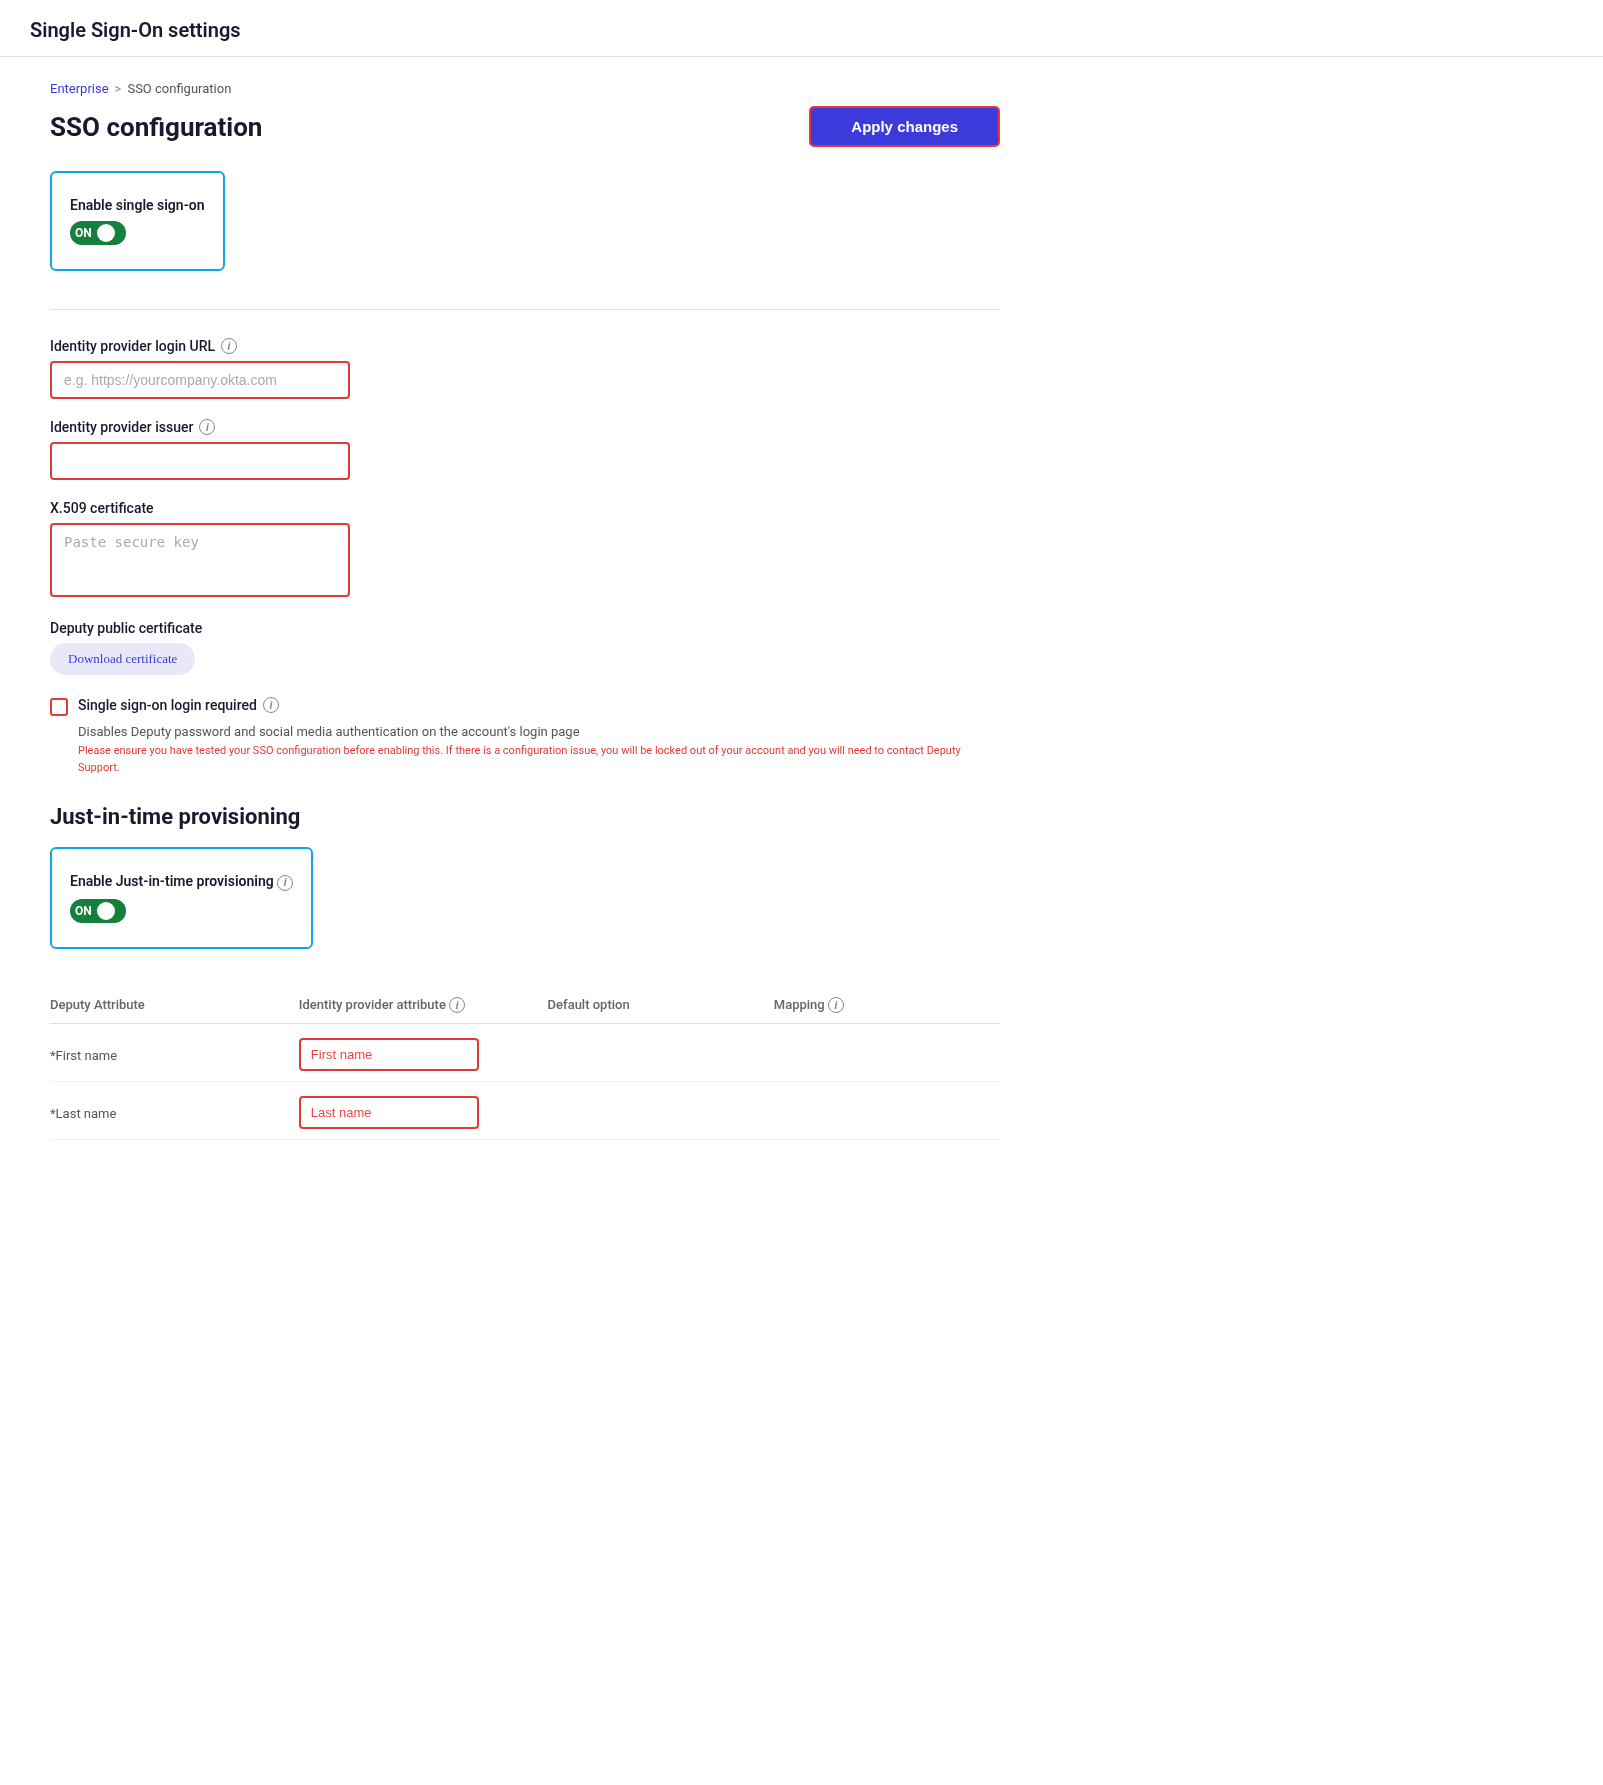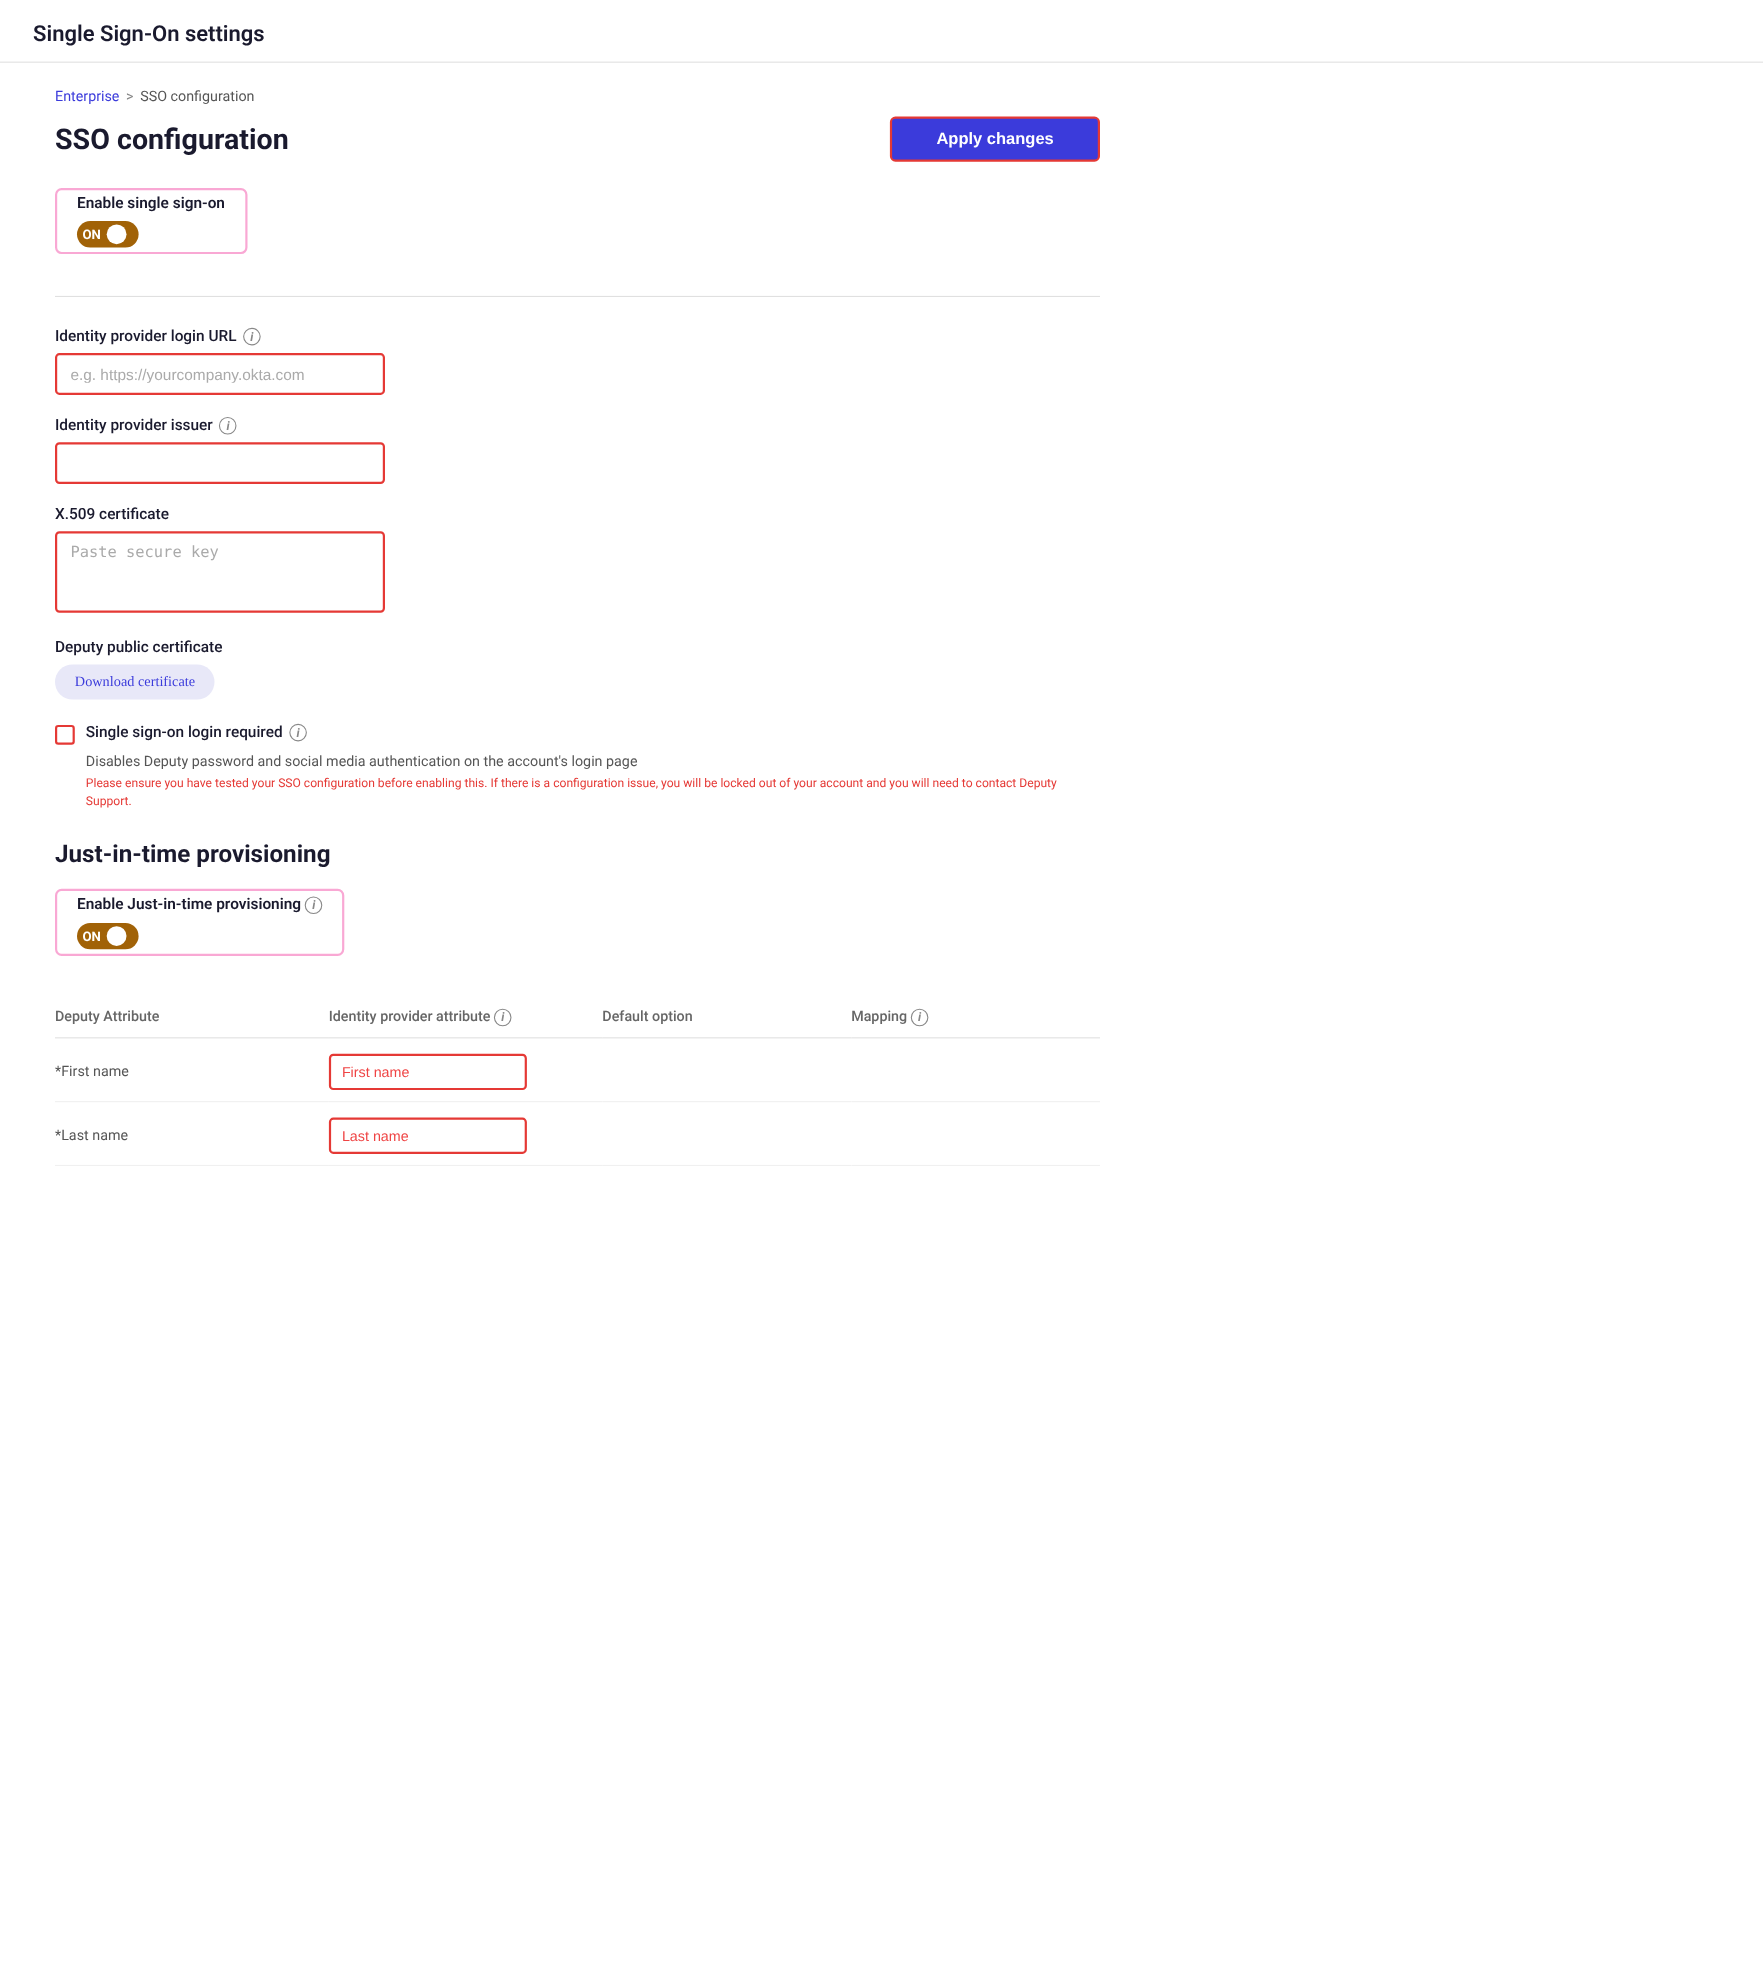--- a/index.html
+++ b/index.html
@@ -55,41 +55,41 @@
       background: #3b3bdb;
       color: #fff;
       border: 2px solid #e53935;
       padding: 10px 40px;
       border-radius: 5px;
       font-size: 15px;
       font-weight: 600;
       cursor: pointer;
     }
     .toggle-card {
-      border: 2px solid #f9a8d4;
+      border: 2px solid #0ea5e9;
       border-radius: 6px;
-      padding: 4px 18px;
+      padding: 24px 18px;
       display: inline-block;
       margin-bottom: 28px;
     }
     .toggle-label {
       font-size: 14px;
       font-weight: 600;
       color: #1a1a2e;
       margin-bottom: 8px;
     }
     .toggle-row {
       display: flex;
       align-items: center;
       gap: 8px;
     }
     .toggle-switch {
       display: inline-flex;
       align-items: center;
-      background: #a16207;
+      background: #15803d;
       border-radius: 14px;
       padding: 3px 8px 3px 5px;
       cursor: pointer;
       gap: 5px;
       min-width: 56px;
     }
     .toggle-text {
       color: #fff;
       font-size: 12px;
       font-weight: 700;

